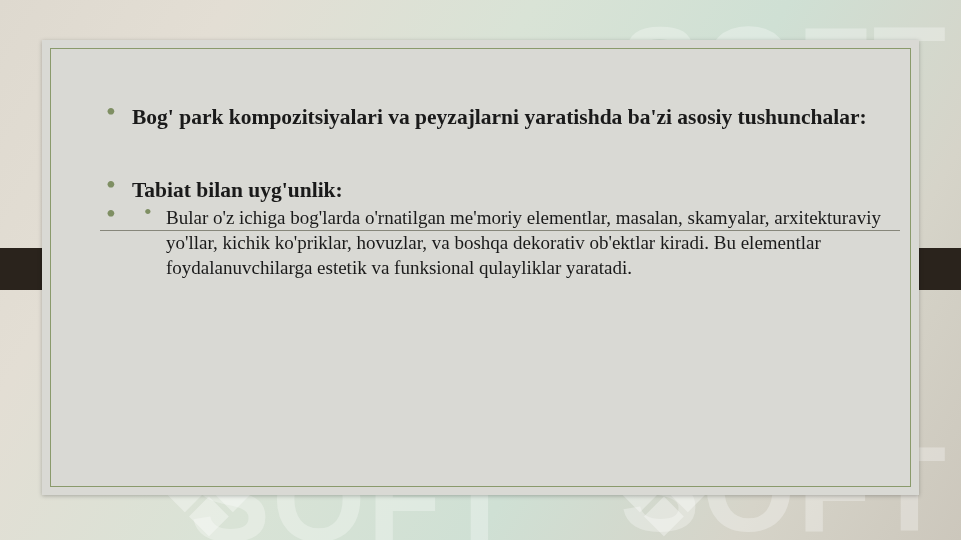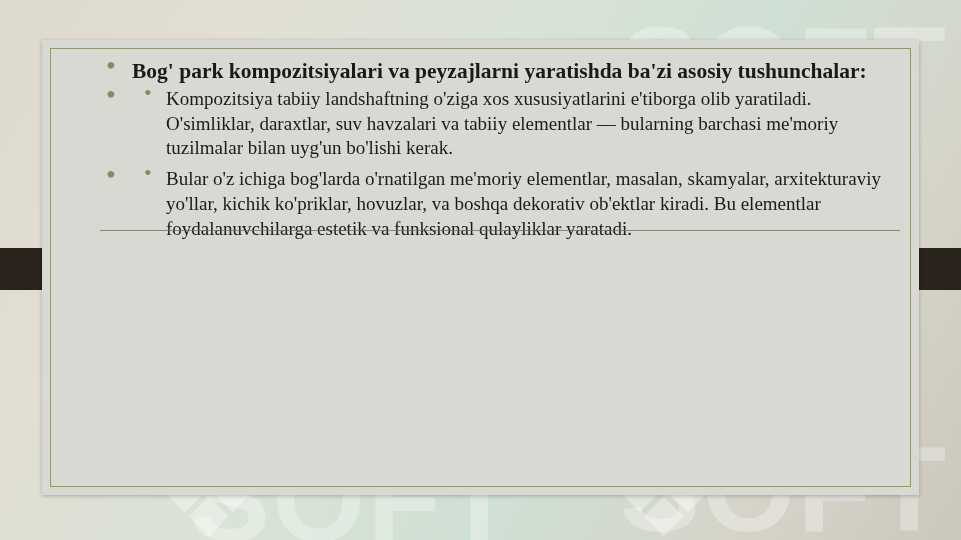--- a/index.html
+++ b/index.html
@@ -97,20 +97,21 @@
     top: -6px;
     font-size: 28px;
     line-height: 1;
     color: #7f8f63;
   }
   .head {
     font-size: 21.5px;
     font-weight: bold;
     line-height: 1.26;
     color: #1a1a1a;
+    margin-top: 46px;
   }
   ul.lvl2 {
     list-style: none;
     margin: 2px 0 6px 0;
     padding: 0;
   }
   ul.lvl2 > li {
     position: relative;
     padding-left: 34px;
     font-size: 19px;
@@ -157,23 +158,23 @@
   <div class="content">
     <ul class="lvl1">
 
       <li>
         <div class="head">
           <span>Bog' park kompozitsiyalari va peyzajlarni yaratishda ba'zi asosiy tushunchalar:</span><span></span>
         </div>
       </li>
 
       <li>
-        <ul class="lvl2">
-          <li>Kompozitsiya tabiiy landshaftning o'ziga xos xususiyatlarini e'tiborga olib yaratiladi. O'simliklar, daraxtlar, suv havzalari va tabiiy elementlar — bularning barchasi me'moriy tuzilmalar bilan uyg'un bo'lishi kerak.</li>
-        </ul>
+        <div class="head">
+          <span>Tabiat bilan uyg'unlik</span><span>:</span>
+        </div>
       </li>
 
       <li>
         <ul class="lvl2">
           <li>Bular o'z ichiga bog'larda o'rnatilgan me'moriy elementlar, masalan, skamyalar, arxitekturaviy yo'llar, kichik ko'priklar, hovuzlar, va boshqa dekorativ ob'ektlar kiradi. Bu elementlar foydalanuvchilarga estetik va funksional qulayliklar yaratadi.</li>
         </ul>
       </li>
 
     </ul>
   </div>

